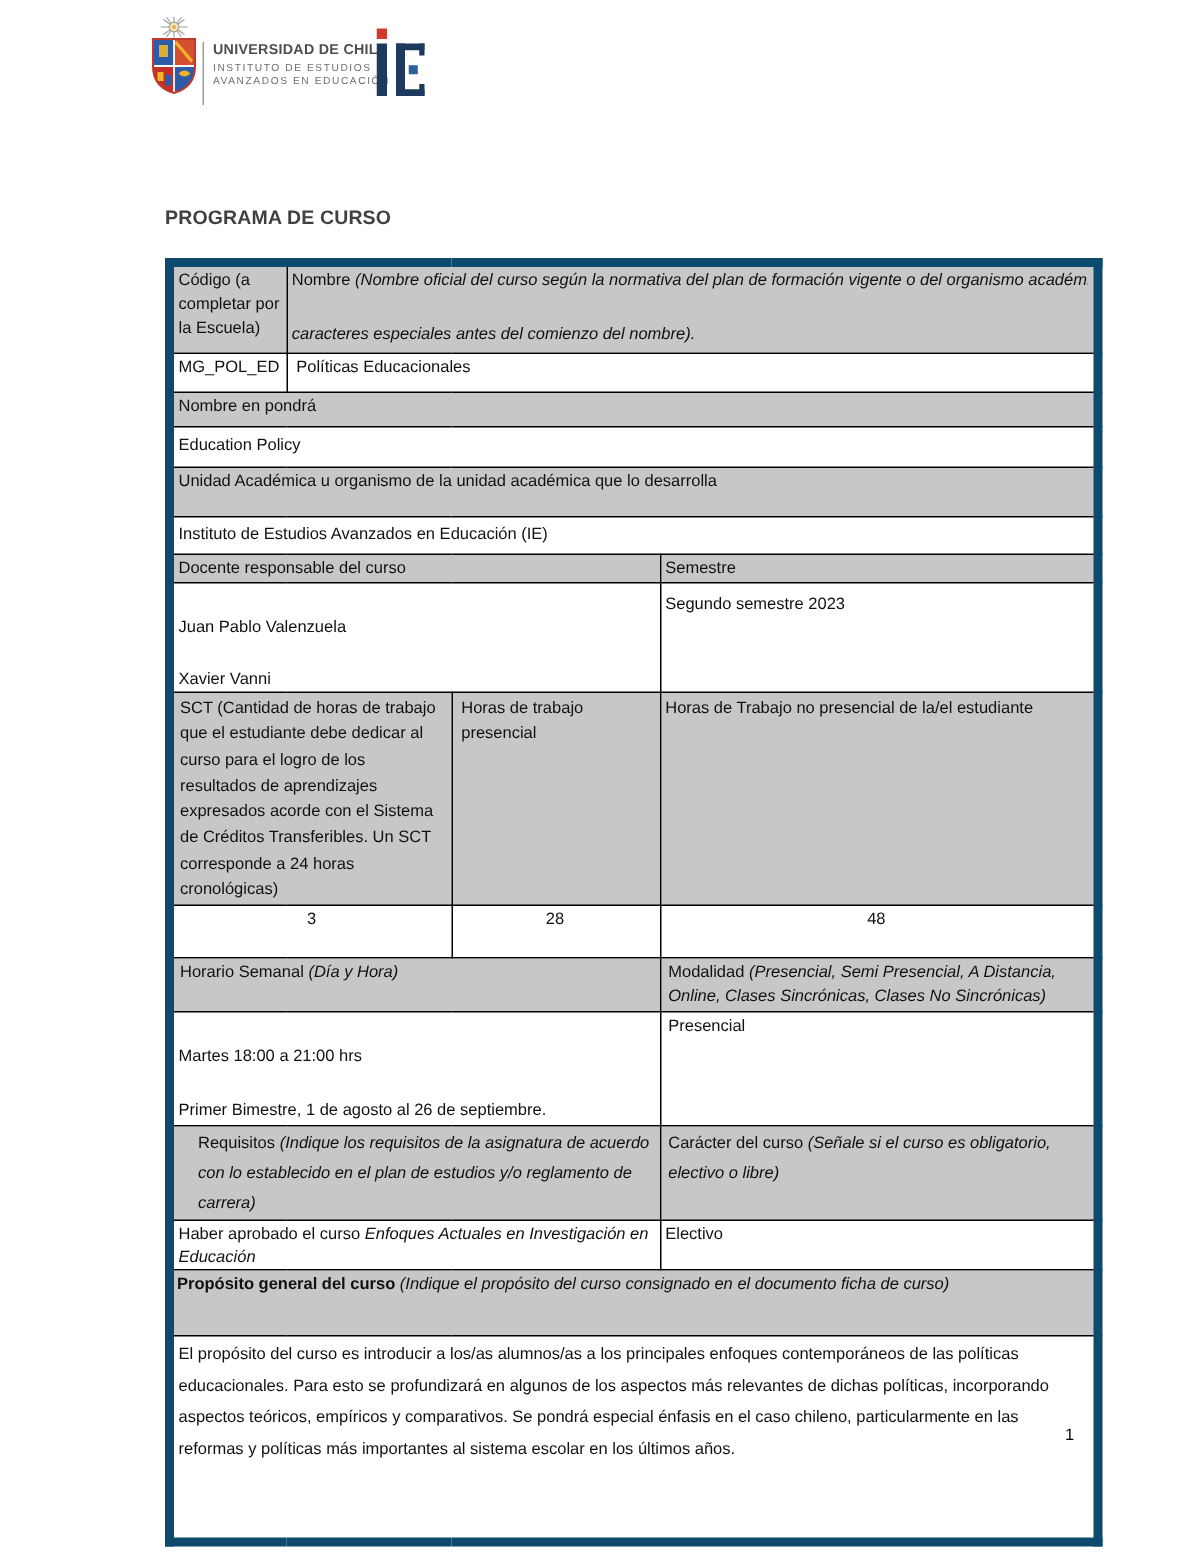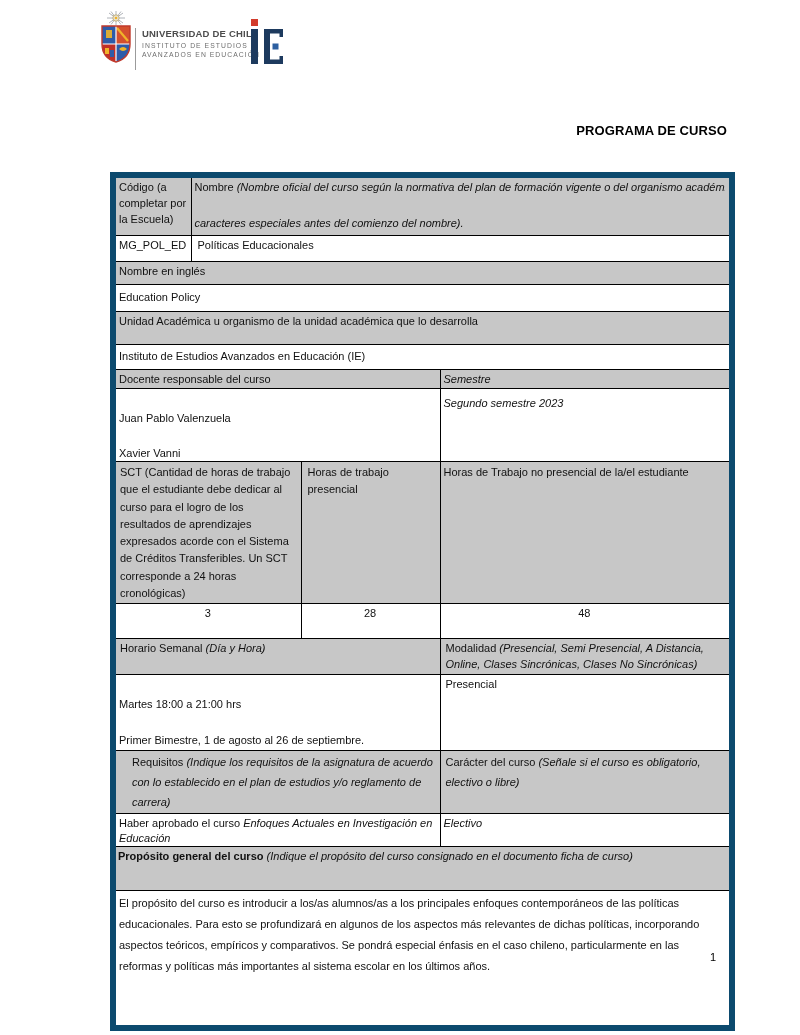--- a/index.html
+++ b/index.html
@@ -17,22 +17,22 @@
   .logo { position:absolute; left:99px; top:11px; width:300px; height:56px; }
   .logo .shield { position:absolute; left:0; top:0; }
   .logo .sep { position:absolute; left:36px; top:17px; width:1px; height:42px; background:#9b9b9b; }
   .logo .orgtext { position:absolute; left:43px; top:17px; width:160px; }
   .org1 { font-size:9.5px; font-weight:bold; color:#4d4d4d; letter-spacing:0.2px; white-space:nowrap; }
   .org2, .org3 { font-size:6.8px; color:#6e6e6e; letter-spacing:1.05px; margin-top:2.5px; white-space:nowrap; }
   .logo .iemark { position:absolute; left:152px; top:6px; }
 
   
   .doc-title {
-    position:absolute; left:110px; top:123px; width:617px;
-    text-align:right; font-size:13px; font-weight:bold; color:#000000;
+    position:absolute; left:110px; top:137px; width:617px;
+    text-align:left; font-size:13px; font-weight:bold; color:#404040;
     letter-spacing:0.1px;
   }
 
   
   table.program {
     position:absolute; left:110px; top:172px;
     width:619px; table-layout:fixed;
     border-collapse:collapse;
     border:6px solid #0c4a6e;
     font-size:11px; line-height:1.45; color:#111;
@@ -46,21 +46,21 @@
   td.hdr { background:#c7c7c7; padding-left:8px; }
   td.center { text-align:center; }
   .it { font-style:italic; }
   .bold { font-weight:bold; }
   .blk { display:block;margin-top:20px; }
   .nowrapclip { display:block; white-space:nowrap; overflow:hidden; }
   td.tight { line-height:1.3; }
   td.sct { line-height:1.57; padding-top:3px; }
   td.spread { line-height:1.8; }
   td.para { line-height:1.9; padding-top:6px; padding-left:4px; padding-right:8px;margin-top:16px; }
-  td.indent { padding-left:9px;font-style:italic; }
+  td.indent { padding-left:9px; }
 
   
   .r1 td{height:60px}.r2 td{height:26px}.r3 td{height:23px}.r4 td{height:27px}
   .r5 td{height:33px}.r6 td{height:25px}.r7 td{height:18px;padding-top:1px}.r8 td{height:48px}
   .r9 td{height:138px}.r10 td{height:35px;padding-top:5px}.r11 td{height:32px}
   .r12 td{height:33px}.r13 td{height:41px}.r14 td{height:33px}.r15 td{height:44px}
   .r16 td{height:137px}
 
   
   .page-number { position:absolute; left:710px; top:951px; font-size:11px; color:#000; }
@@ -136,21 +136,21 @@
         <span class="blk it">caracteres especiales antes del comienzo del nombre).</span>
       </td>
     </tr>
 
     <tr class="r2">
       <td>MG_POL_ED</td>
       <td colspan="3" style="padding-left:6px">Políticas Educacionales</td>
     </tr>
 
     <tr class="r3">
-      <td class="hdr" colspan="4">Nombre en inglés</td>
+      <td class="hdr" colspan="4">Nombre en pondrá</td>
     </tr>
 
     <tr class="r4">
       <td colspan="4" style="padding-top:5px">Education Policy</td>
     </tr>
 
     <tr class="r5">
       <td class="hdr" colspan="4">Unidad Académica u organismo de la unidad académica que lo desarrolla</td>
     </tr>
 

